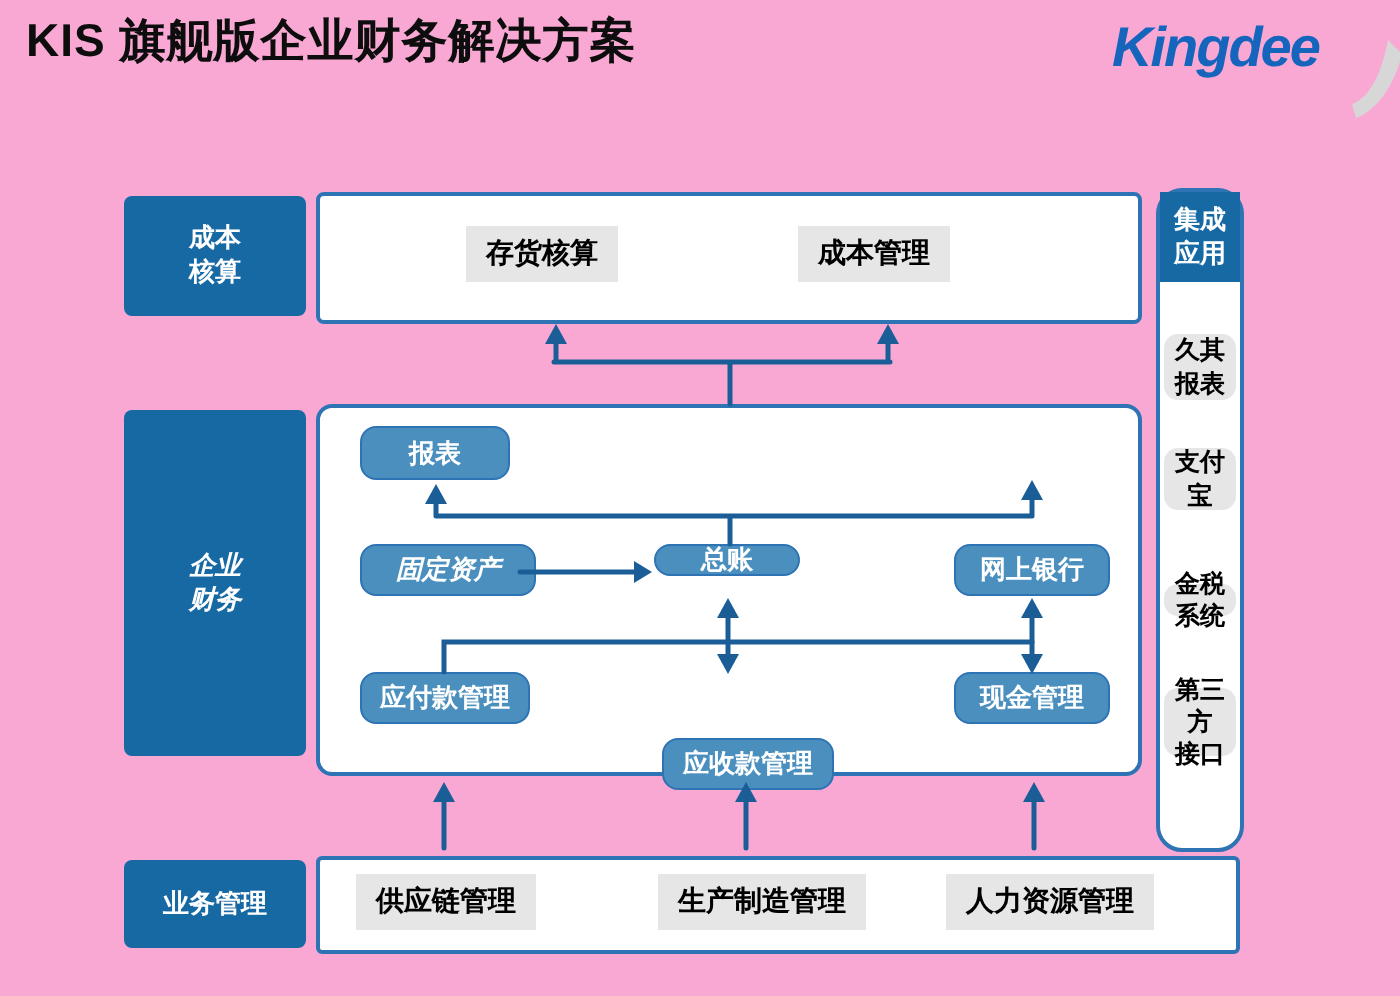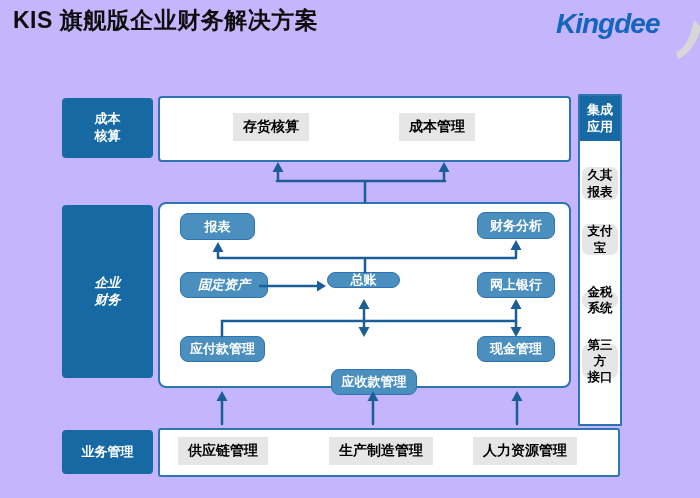--- a/index.html
+++ b/index.html
@@ -1,30 +1,30 @@
 <!DOCTYPE html>
 <html><head>
 <meta charset="utf-8">
 <style>
   html,body{margin:0;padding:0;background:#fff;}
-  .canvas{position:relative;width:700px;height:498px;background:#c4b5fd;overflow:hidden;
+  .canvas{position:relative;width:700px;height:498px;background:#f9a8d4;overflow:hidden;
           font-family:"Liberation Sans", sans-serif;}
   .title{position:absolute;left:13px;top:5px;font-size:23px;font-weight:bold;color:#0d0d0d;
          letter-spacing:0.5px;white-space:nowrap;}
   .logo{position:absolute;left:556px;top:8px;font-size:28px;font-weight:bold;font-style:italic;
         color:#1565bd;letter-spacing:-1px;}
   .swoosh{position:absolute;left:674px;top:16px;}
   .blue-box{position:absolute;left:62px;width:91px;background:#1769a4;color:#ffffff;
             font-weight:bold;font-size:13px;line-height:1.3;display:flex;align-items:center;
             justify-content:center;text-align:center;white-space:pre-line;border-radius:4px;}
   .panel{position:absolute;background:#ffffff;border:2px solid #2e74b5;box-sizing:border-box;}
   #panel-top{left:158px;top:96px;width:413px;height:66px;border-radius:4px;}
   #panel-mid{left:158px;top:202px;width:413px;height:186px;border-radius:8px;}
   #panel-bottom{left:158px;top:428px;width:462px;height:49px;border-width:2.5px;border-radius:3px;}
-  #panel-right{left:578px;top:94px;width:44px;height:332px;border-radius:1px;}
+  #panel-right{left:578px;top:94px;width:44px;height:332px;border-radius:13px;}
   .gray-label{position:absolute;background:#e7e6e6;color:#000;font-weight:bold;font-size:14px;
               padding:5px 10px;white-space:nowrap;}
   .node{position:absolute;background:#4a8fbe;border:1.5px solid #2e74b5;color:#fff;font-weight:bold;
         font-size:13px;display:flex;align-items:center;justify-content:center;border-radius:8px;
         box-sizing:border-box;white-space:nowrap;}
   .rc-header{position:absolute;top:0;left:0;right:0;height:45px;background:#1769a4;color:#fff;
              font-weight:bold;font-size:13px;line-height:1.25;display:flex;align-items:center;
              justify-content:center;text-align:center;white-space:pre-line;}
   .rc-item{position:absolute;left:2px;right:2px;background:#e7e6e6;border-radius:7px;color:#000;
            font-weight:bold;font-size:12.5px;line-height:1.3;display:flex;align-items:center;
@@ -49,21 +49,20 @@
   <div class="blue-box" style="top:430px;height:44px;">业务管理</div>
 
   <div class="panel" id="panel-top"></div>
   <div class="panel" id="panel-mid"></div>
   <div class="panel" id="panel-bottom"></div>
 
   <div class="gray-label" style="left:233px;top:113px;">存货核算</div>
   <div class="gray-label" style="left:399px;top:113px;">成本管理</div>
 
   <div class="node" style="left:180px;top:213px;width:75px;height:27px;">报表</div>
-  <div class="node" style="left:477px;top:212px;width:78px;height:27px;">财务分析</div>
   <div class="node" style="left:180px;top:272px;width:88px;height:26px;font-style:italic;">固定资产</div>
   <div class="node" style="left:327px;top:272px;width:73px;height:16px;">总账</div>
   <div class="node" style="left:477px;top:272px;width:78px;height:26px;">网上银行</div>
   <div class="node" style="left:180px;top:336px;width:85px;height:26px;">应付款管理</div>
   <div class="node" style="left:331px;top:336px;width:86px;height:26px;margin-top:33px;">应收款管理</div>
   <div class="node" style="left:477px;top:336px;width:78px;height:26px;">现金管理</div>
 
   <div class="gray-label" style="left:178px;top:437px;">供应链管理</div>
   <div class="gray-label" style="left:329px;top:437px;">生产制造管理</div>
   <div class="gray-label" style="left:473px;top:437px;">人力资源管理</div>

